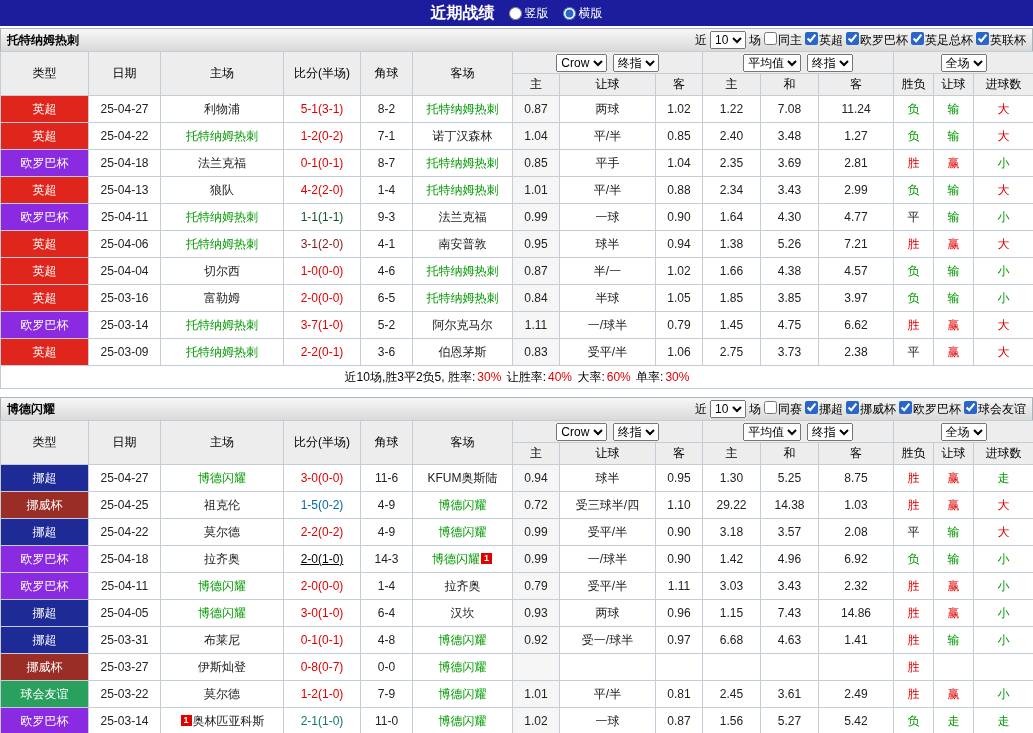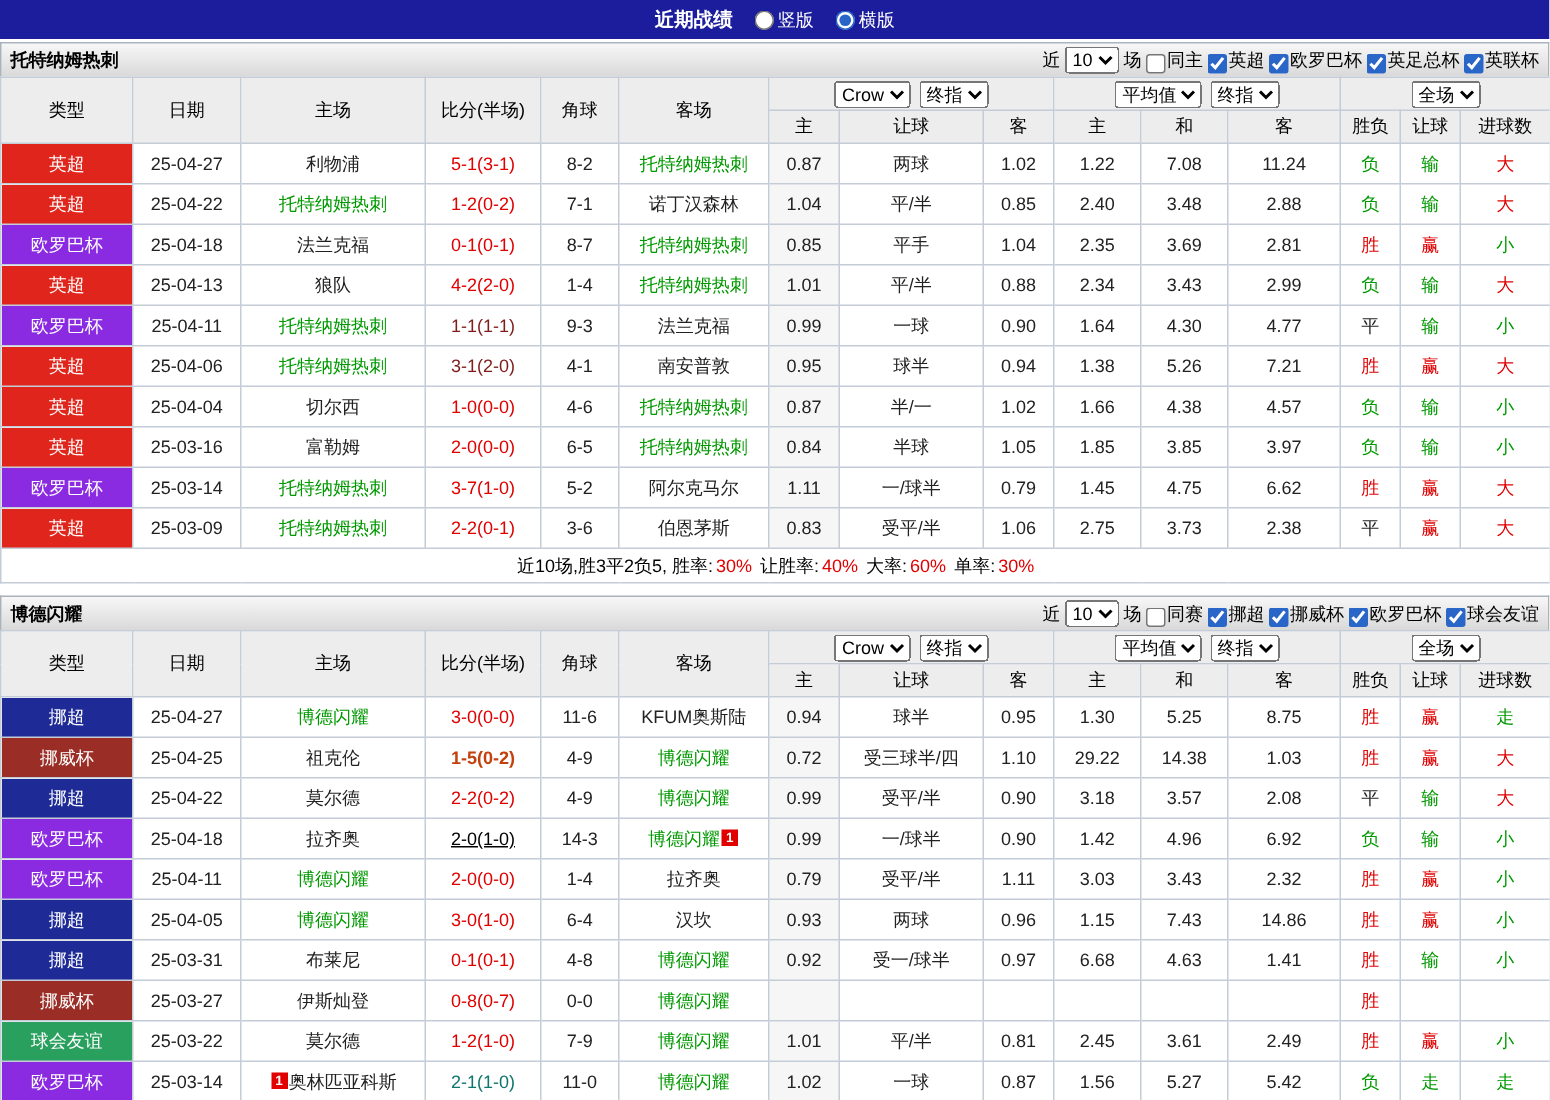--- a/index.html
+++ b/index.html
@@ -1,27 +1,27 @@
 <!DOCTYPE html>
 <html lang="zh"><head>
 <meta charset="utf-8">
 <style>
   html,body{margin:0;padding:0}
   body{width:1033px;background:#fff;color:#222;font-family:"Liberation Sans","DejaVu Sans",sans-serif;font-size:12px}
   .topbar{height:26px;background:#1c1d9c;color:#fff;display:flex;align-items:center;justify-content:center;gap:14px}
-  .topbar .title{font-weight:bold;font-size:13px}
+  .topbar .title{font-weight:bold;font-size:16px}
   .radio-label{display:flex;align-items:center;gap:3px;cursor:pointer}
   input[type=radio],input[type=checkbox]{width:13px;height:13px;margin:0;accent-color:#2a66c8}
   .section{margin-top:2px}
   .section + .section{margin-top:8px}
   .filterbar{height:22px;display:flex;align-items:center;padding:0 6px;background:linear-gradient(#f7f7f7,#d9d9d9);border:1px solid #aab2bc;border-bottom:0}
   .filterbar .team{font-weight:bold;color:#000}
   .controls{margin-left:auto;display:flex;align-items:center;gap:3px;color:#000}
   select{height:18px;font-size:12px;font-family:inherit}
-  .chk{display:flex;align-items:flex-end;gap:1px}
+  .chk{display:flex;align-items:flex-start;gap:1px}
   table{border-collapse:collapse;table-layout:fixed;width:1033px}
   th,td{border:1px solid #c4ccd8;text-align:center;white-space:nowrap;overflow:hidden;padding:0}
   thead th{background:#ededed;font-weight:400;height:21px;color:#000}
   .selcell select{margin:0 1px}
   tbody td{height:26px;background:#fff}
   td.league{color:#fff}
   td.shade{background:#f6f6f6}
   tfoot td{height:22px;background:#fff}
   .summary span{padding:0 1px}
   .redcard{display:inline-block;background:#e00000;color:#fff;font-size:9px;line-height:11px;min-width:9px;padding:0 1px;font-weight:bold;vertical-align:2px;margin:0 1px}
@@ -143,21 +143,21 @@
           <td>25-04-22</td>
           <td><span style="color: rgb(0, 153, 0);">托特纳姆热刺</span></td>
           <td class="score" style="color: rgb(224, 0, 0);">1-2(0-2)</td>
           <td>7-1</td>
           <td><span>诺丁汉森林</span></td>
           <td class="shade">1.04</td>
           <td>平/半</td>
           <td>0.85</td>
           <td>2.40</td>
           <td>3.48</td>
-          <td>2.88</td>
+          <td>1.27</td>
           <td style="color: rgb(0, 153, 0);">负</td>
           <td style="color: rgb(0, 153, 0);">输</td>
           <td style="color: rgb(224, 0, 0);">大</td>
         </tr>
         <tr>
           <td class="league" style="background: rgb(138, 43, 226);">欧罗巴杯</td>
           <td>25-04-18</td>
           <td><span>法兰克福</span></td>
           <td class="score" style="color: rgb(224, 0, 0);">0-1(0-1)</td>
           <td>8-7</td>
@@ -186,21 +186,21 @@
           <td>3.43</td>
           <td>2.99</td>
           <td style="color: rgb(0, 153, 0);">负</td>
           <td style="color: rgb(0, 153, 0);">输</td>
           <td style="color: rgb(224, 0, 0);">大</td>
         </tr>
         <tr>
           <td class="league" style="background: rgb(138, 43, 226);">欧罗巴杯</td>
           <td>25-04-11</td>
           <td><span style="color: rgb(0, 153, 0);">托特纳姆热刺</span></td>
-          <td class="score" style="color: #7f1d1d;">1-1(1-1)</td>
+          <td class="score" style="color: #14532d;">1-1(1-1)</td>
           <td>9-3</td>
           <td><span>法兰克福</span></td>
           <td class="shade">0.99</td>
           <td>一球</td>
           <td>0.90</td>
           <td>1.64</td>
           <td>4.30</td>
           <td>4.77</td>
           <td style="color: rgb(34, 34, 34);">平</td>
           <td style="color: rgb(0, 153, 0);">输</td>
@@ -396,21 +396,21 @@
           <td>5.25</td>
           <td>8.75</td>
           <td style="color: rgb(224, 0, 0);">胜</td>
           <td style="color: rgb(224, 0, 0);">赢</td>
           <td style="color: rgb(0, 153, 0);">走</td>
         </tr>
         <tr>
           <td class="league" style="background: rgb(154, 45, 37);">挪威杯</td>
           <td>25-04-25</td>
           <td><span>祖克伦</span></td>
-          <td class="score" style="color: #c2410c; font-weight: bold;">1-5(0-2)</td>
+          <td class="score" style="color: #0369a1;">1-5(0-2)</td>
           <td>4-9</td>
           <td><span style="color: rgb(0, 153, 0);">博德闪耀</span></td>
           <td class="shade">0.72</td>
           <td>受三球半/四</td>
           <td>1.10</td>
           <td>29.22</td>
           <td>14.38</td>
           <td>1.03</td>
           <td style="color: rgb(224, 0, 0);">胜</td>
           <td style="color: rgb(224, 0, 0);">赢</td>

